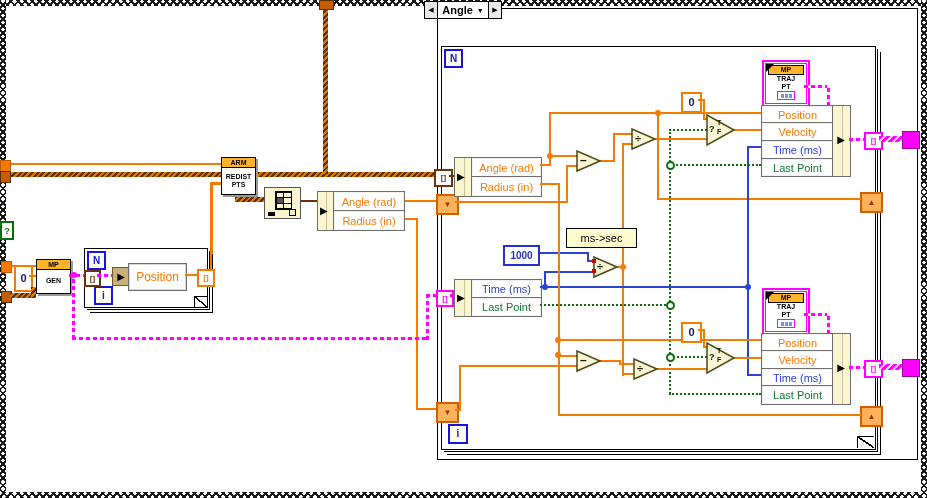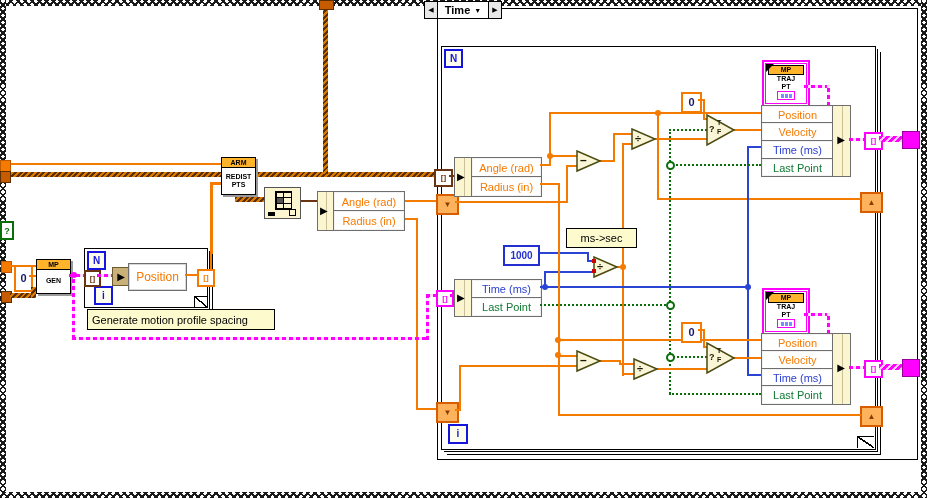--- a/index.html
+++ b/index.html
@@ -165,21 +165,20 @@
   <div class="abs curl" style="left:194px;top:296px;width:12px;height:10px;"></div>
   <div class="abs nterm" style="left:87px;top:251px;width:15px;height:15px;">N</div>
   <div class="abs iterm" style="left:94px;top:286px;width:15px;height:15px;">i</div>
   <div class="abs tun brown" style="left:84px;top:270px;width:13px;height:13px;">[]</div>
   <div class="abs wpkh" style="left:97px;top:274px;width:15px;height:3px;"></div>
   <div class="abs posarrow uarrow" style="left:112px;top:267px;width:16px;height:17px;">▶</div>
   <div class="abs posfield t-or" style="left:128px;top:263px;width:57px;height:26px;">Position</div>
   <div class="abs wor" style="left:185px;top:274px;width:12px;height:2px;"></div>
   <div class="abs tun orange" style="left:197px;top:269px;width:14px;height:14px;">[]</div>
 
-  <div class="abs flabel" style="left:87px;top:309px;width:178px;height:19px;">Generate motion profile spacing</div>
 
   <div class="abs vinode" style="left:221px;top:157px;width:33px;height:36px;">
     <div class="hd">ARM</div>
     <div class="bd" style="height:25px;">
       <span>REDIST</span>
       <span>PTS</span>
     </div>
   </div>
 
   <div class="abs idxarr" style="left:264px;top:187px;width:35px;height:30px;">
@@ -395,19 +394,19 @@
   <div class="abs strip" style="left:832px;top:333px;width:17px;height:70px;">
       <div class="inner"></div>
     </div>
   <div class="abs uarrow" style="left:835px;top:361px;width:12px;height:14px;">▶</div>
   <div class="abs wpkh" style="left:849px;top:366px;width:15px;height:3px;"></div>
   <div class="abs warrmg" style="left:879px;top:364px;width:23px;height:6px;"></div>
 
   <div id="sel" class="abs" style="left:424px;top:1px;width:76px;height:16px;">
     <div class="arr l">◀</div>
     <div class="val">
-      <span>Time</span>
+      <span>Angle</span>
       <span class="dd">▼</span>
     </div>
     <div class="arr r">▶</div>
   </div>
 
 </div>
 
 </body></html>

